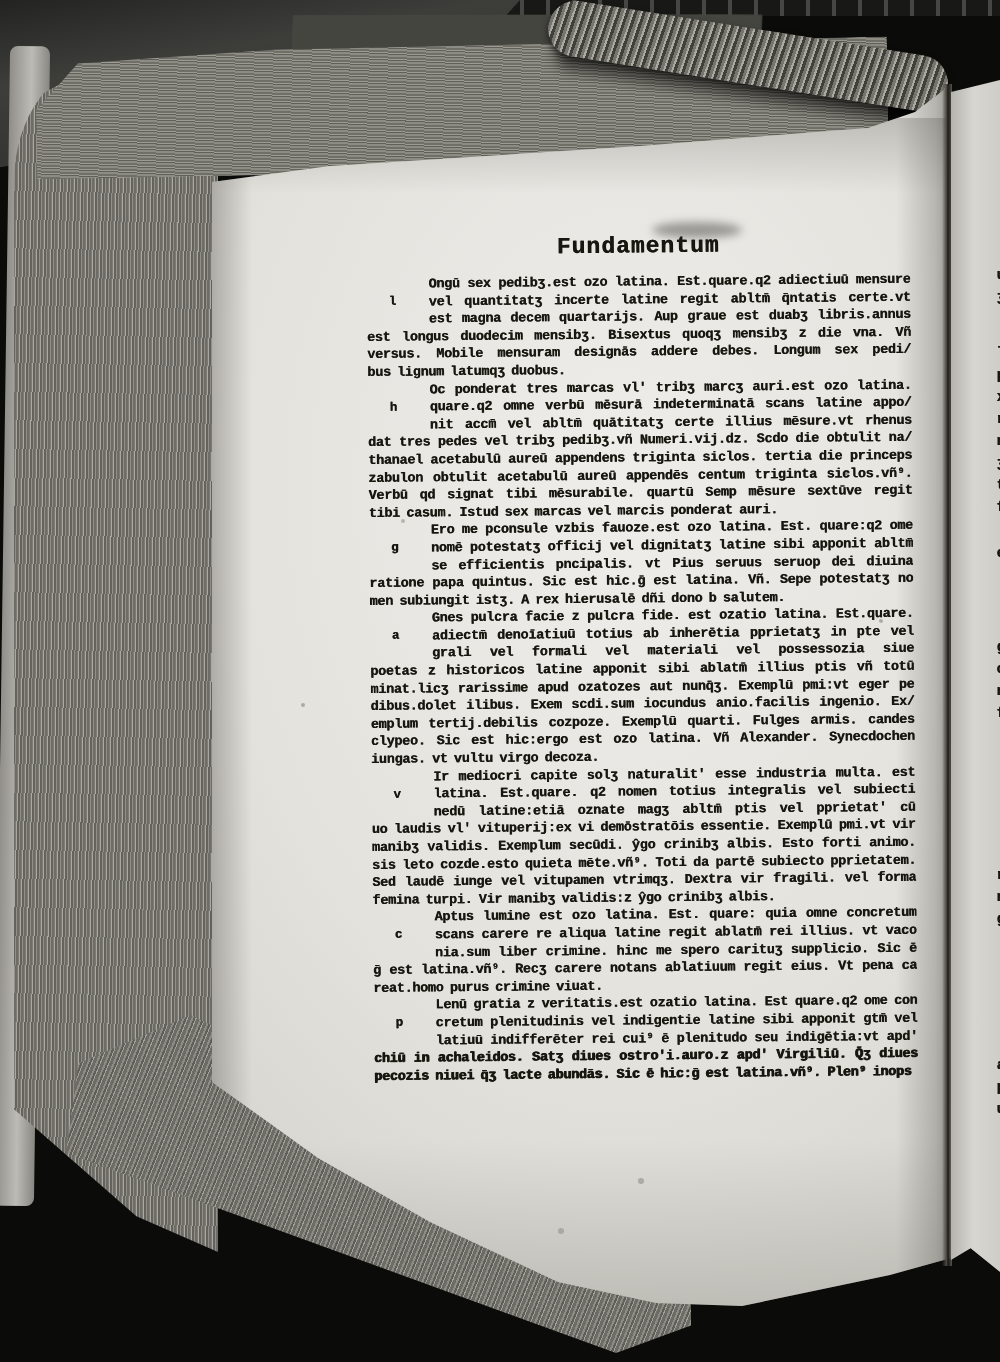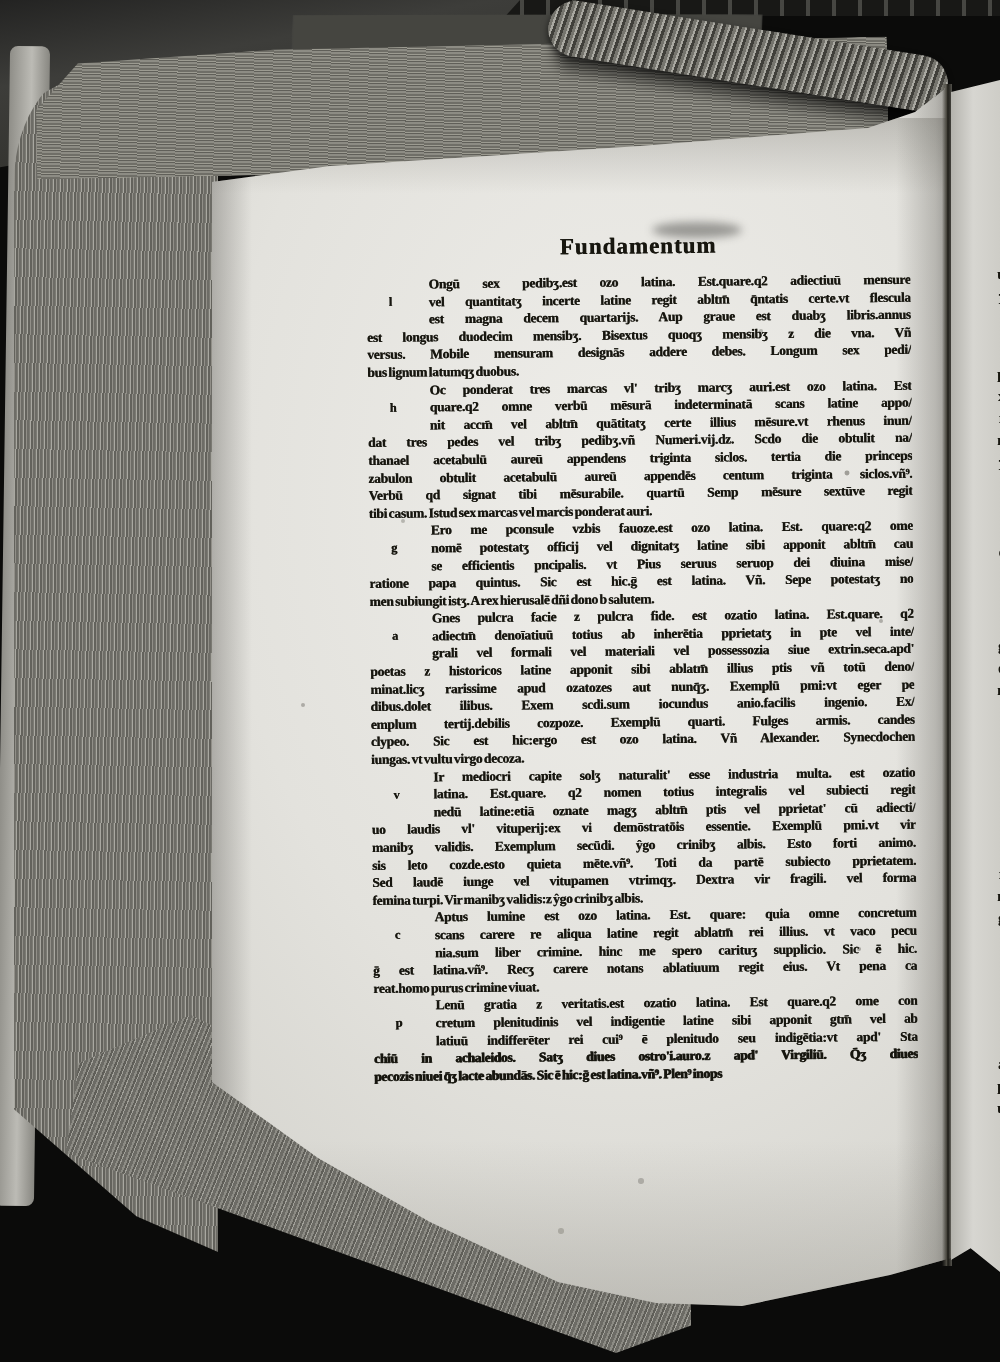--- a/index.html
+++ b/index.html
@@ -1,17 +1,17 @@
 <!DOCTYPE html>
 <html><head>
 <meta charset="utf-8">
 <style>
   html,body{margin:0;padding:0;background:#0b0b0a;}
   .photo{position:relative;width:1000px;height:1362px;overflow:hidden;background:#0b0b0a;
-         font-family:Liberation Serif, serif;}
+         font-family:Liberation Mono, monospace;}
   .photo *{position:absolute;box-sizing:border-box;}
 
   
   .topband{left:0;top:0;width:1000px;height:16px;background:#181816;
     background-image:repeating-linear-gradient(90deg, rgba(190,190,180,.28) 0 4px, transparent 4px 26px);}
   .wedge{left:0;top:0;width:520px;height:220px;
     background:linear-gradient(170deg,#232322 0%,#3d3d3a 28%,#343430 58%,#121211 92%);
     clip-path:polygon(0 0,100% 0,84% 42%,0 76%);}
   .shadowband{left:292px;top:6px;width:470px;height:58px;background:#454540;
     transform:rotate(2deg);filter:blur(1.2px);clip-path:polygon(0 30%,100% 0,100% 100%,0 100%);}

